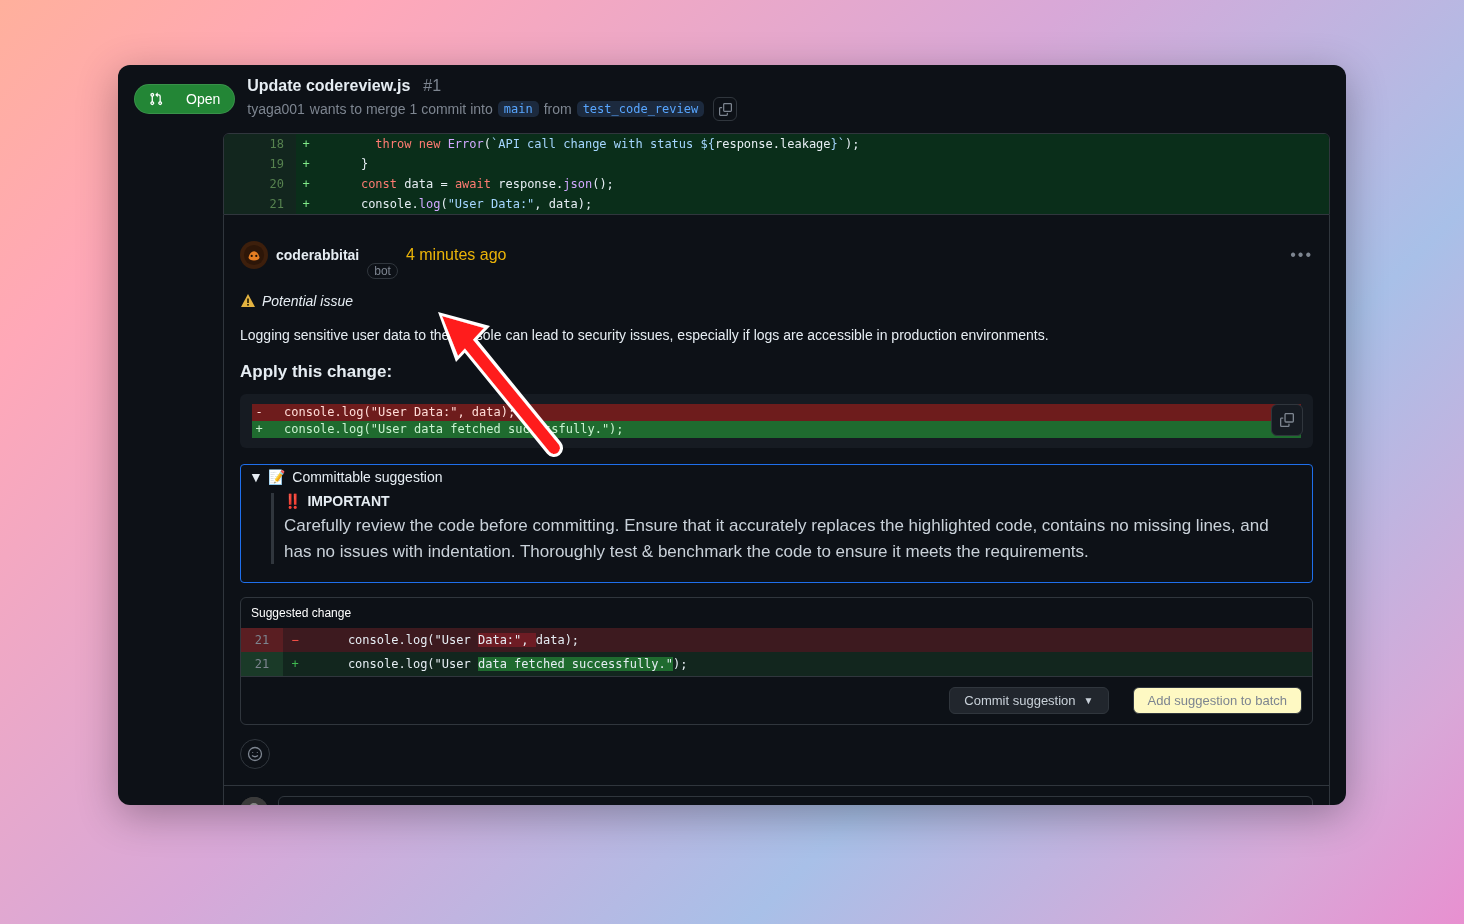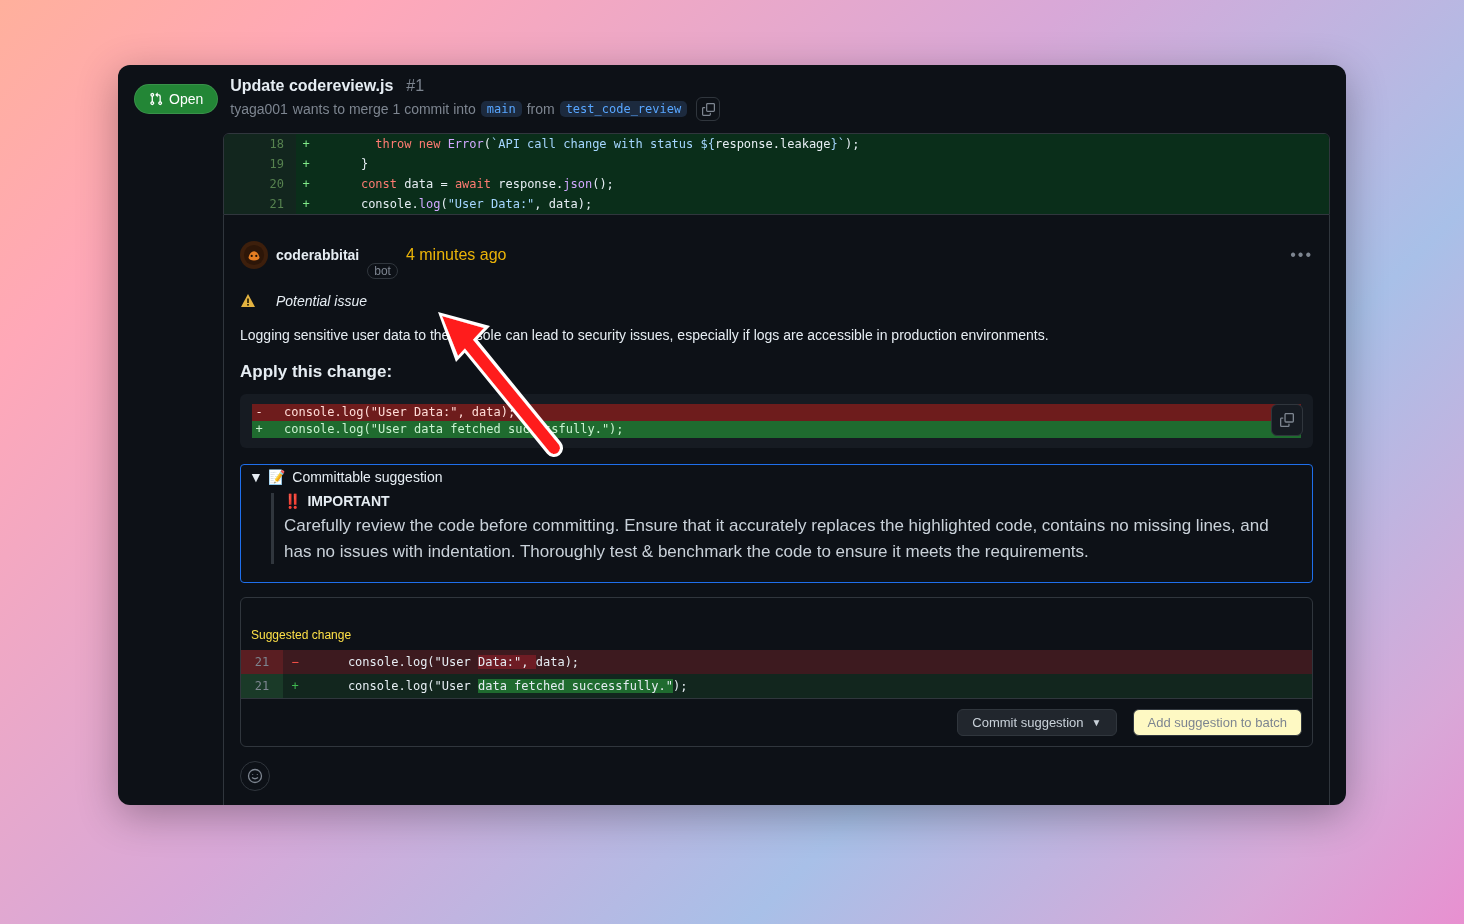--- a/index.html
+++ b/index.html
@@ -30,21 +30,21 @@
 .status-badge {
   background: #238636;
   border: 1px solid rgba(255,255,255,0.1);
   color: #fff;
   padding: 6px 14px;
   border-radius: 20px;
   font-weight: 500;
   font-size: 14px;
   display: inline-flex;
   align-items: center;
-  gap: 6px;
+  gap: 23px;
 }
 .pr-title-row { display: flex; align-items: center; gap: 13px; }
 .pr-title { color: #e6edf3; font-size: 16px; font-weight: 600; }
 .pr-number { color: #7d8590; font-size: 16px; font-weight: 400; }
 .pr-meta { color: #7d8590; font-size: 14px; margin-top: 2px; display: flex; align-items: center; gap: 5px; flex-wrap: wrap; }
 .branch-tag {
   background: #1c2a3e;
   color: #58a6ff;
   padding: 1px 6px;
   border-radius: 5px;
@@ -97,21 +97,21 @@
   overflow: hidden;
 }
 .avatar svg { width: 22px; height: 22px; }
 .commenter { color: #e6edf3; font-weight: 600; font-size: 14px; }
 .bot-tag {
   border: 1px solid #30363d; color: #7d8590;
   padding: 0 6px; border-radius: 16px; font-size: 12px; margin-top: 32px;
 }
 .timestamp { color: #eab308; font-size: 16px; }
 .menu-dots { margin-left: auto; color: #7d8590; cursor: pointer; font-size: 16px; letter-spacing: 2px; }
-.issue-label { display: flex; align-items: center; gap: 20px; margin-bottom: 16px; }
+.issue-label { display: flex; align-items: center; gap: 6px; margin-bottom: 16px; }
 .issue-label-text { color: #e6edf3; font-style: italic; font-size: 14px; }
 .comment-title { color: #e6edf3; font-weight: 600; font-size: 14px; margin-bottom: 16px; }
 .comment-body { color: #e6edf3; font-size: 14px; line-height: 1.5; margin-bottom: 16px; }
 .apply-label { color: #e6edf3; font-size: 17px; margin-bottom: 12px; font-weight: bold; }
 
 .diff-suggest {
   background: #161b22; border-radius: 6px;
   position: relative; padding: 10px 12px;
   font-family: ui-monospace, SFMono-Regular, Consolas, monospace;
   font-size: 12px; margin-bottom: 16px;
@@ -136,37 +136,37 @@
 .committable-header {
   padding: 4px 8px; color: #e6edf3; font-size: 14px;
   display: flex; align-items: center; gap: 6px; cursor: pointer;
 }
 .important-box { padding: 4px 12px 12px 22px; border-left: none; }
 .important-title { color: #e6edf3; font-weight: 600; font-size: 14px; display: flex; align-items: center; gap: 6px; }
 .important-text { color: #c9d1d9; font-size: 17px; line-height: 1.5; margin-top: 4px; }
 .important-wrap { border-left: 3px solid #30363d; margin-left: 8px; padding-left: 10px; margin-bottom: 6px;}
 
 .suggested-box { border: 1px solid #30363d; border-radius: 6px; }
-.suggested-header { padding: 8px 10px; color: #fde047; font-size: 12px; margin-top: 22px; }
+.suggested-header { padding: 8px 10px; color: #ffffff; font-size: 12px; }
 .sg-line { display: flex; height: 24px; line-height: 24px; font-family: ui-monospace, SFMono-Regular, Consolas, monospace; font-size: 12px; }
 .sg-num { width: 42px; text-align: center; color: #7d8590; }
 .sg-sign { width: 24px; text-align: center; }
 .sg-code { flex: 1; padding-left: 12px; white-space: pre; }
 .sg-del { background: #3d1a1f; }
 .sg-del .sg-num { background: #5a1e22; }
 .sg-del .sg-sign { color: #f85149; }
 .sg-del .sg-code { color: #e6edf3; }
 .sg-add { background: #12261e; }
 .sg-add .sg-num { background: #1a3a28; }
 .sg-add .sg-sign { color: #3fb950; }
 .sg-add .sg-code { color: #e6edf3; }
 .hl-del { background: #6e1c24; }
 .hl-add { background: #1f6b2f; }
 
-.sg-actions { padding: 10px; display: flex; justify-content: flex-end; gap: 16px; border-top: 1px solid #30363d; }
+.sg-actions { padding: 10px; display: flex; justify-content: flex-end; gap: 24px; border-top: 1px solid #30363d; }
 .btn {
   padding: 5px 14px; border-radius: 6px; font-size: 13px;
   border: 1px solid #30363d; cursor: pointer;
   display: inline-flex; align-items: center; gap: 8px;
 }
 .btn-primary { background: #21262d; color: #c9d1d9; font-weight: 500; }
 .btn-primary .caret { font-size: 10px; }
 .btn-secondary { background: #fef9c3; color: #7d8590; }
 
 .emoji-btn {

